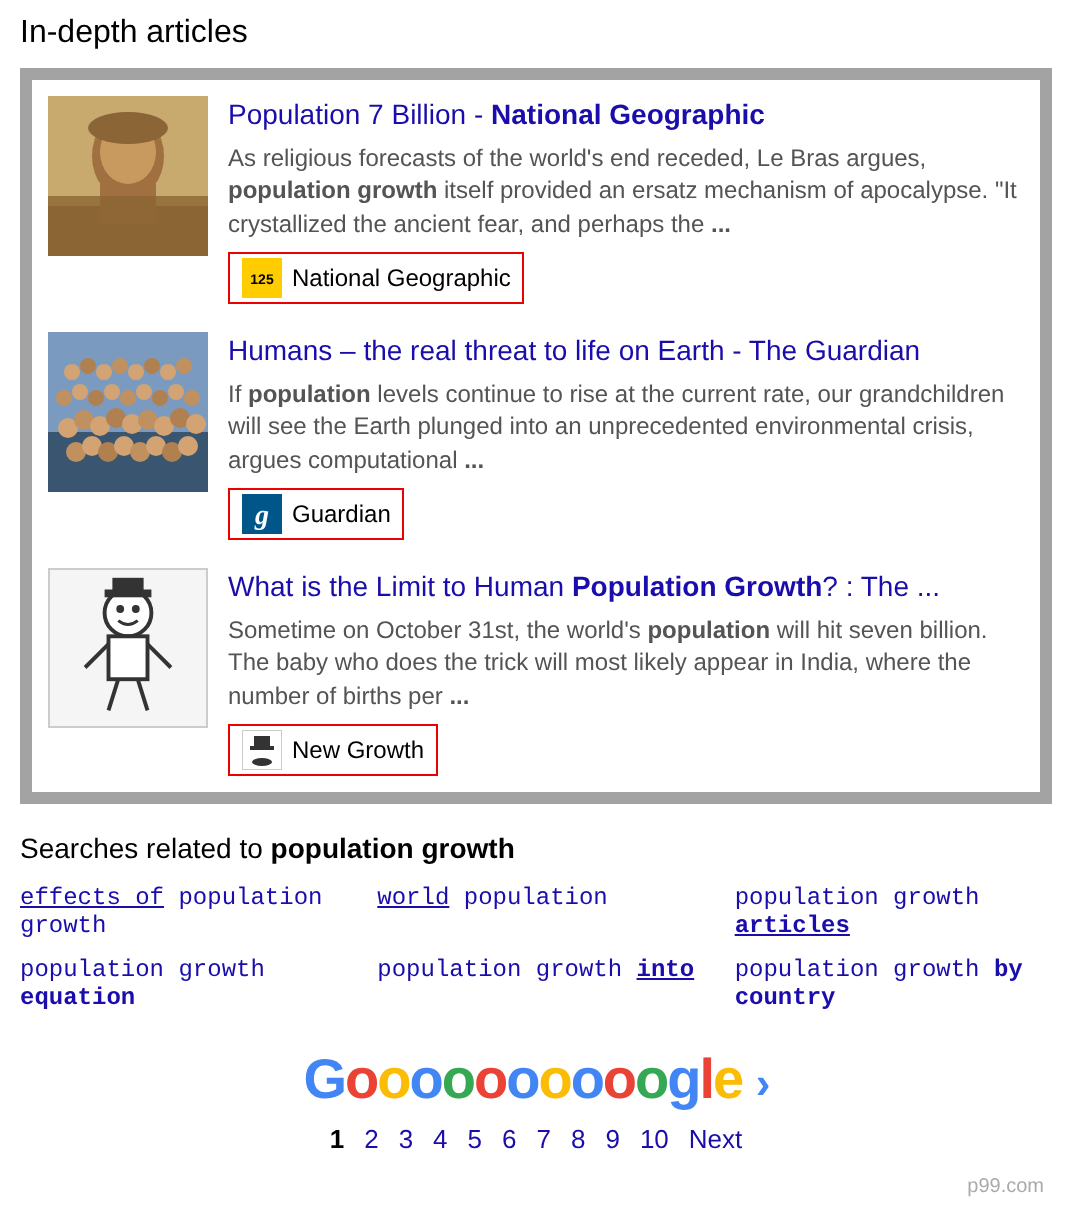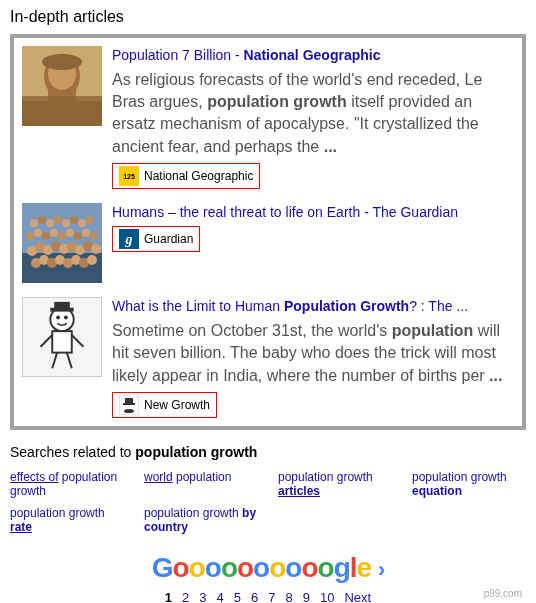--- a/index.html
+++ b/index.html
@@ -15,21 +15,21 @@
 
     
     .section-title {
       font-size: 16px;
       font-weight: normal;
       color: #000;
       margin-bottom: 8px;
     }
 
     .articles-box {
-      border: 4px solid #a3a3a3;
+      border: 6px solid #a3a3a3;
       padding: 8px;
       margin-bottom: 14px;
     }
 
     .article-item {
       display: flex;
       gap: 10px;
       margin-bottom: 14px;
     }
     .article-item:last-child {
@@ -80,21 +80,21 @@
       font-size: 14px;
       color: #1a0dab;
       text-decoration: none;
       display: block;
       margin-bottom: 3px;
       line-height: 1.4;
     }
     .article-title span.bold { font-weight: bold; }
 
     .article-snippet {
-      font-size: 16px;
+      font-size: 12px;
       color: #545454;
       line-height: 1.4;
       margin-bottom: 5px;
     }
     .article-snippet span.bold { font-weight: bold; }
 
     .source-badge {
       display: inline-flex;
       align-items: center;
       gap: 5px;
@@ -145,22 +145,23 @@
 
     .related-title {
       font-size: 14px;
       color: #000;
       margin-bottom: 8px;
     }
     .related-title span.bold { font-weight: bold; }
 
     .related-grid {
       display: grid;
-      grid-template-columns: 1fr 1fr 1fr 1fr;
+      grid-template-columns: 1fr 1fr 1fr;
       gap: 4px 20px;
+      font-family: Liberation Mono, monospace;
     }
 
     .related-link {
       font-size: 12px;
       color: #1a0dab;
       text-decoration: none;
       display: block;
       padding: 2px 0;
     }
     .related-link span.bold { font-weight: bold; }
@@ -306,20 +307,23 @@
         <circle cx="44" cy="20" r="4" fill="#d4a373"></circle>
         <circle cx="52" cy="17" r="4" fill="#b08050"></circle>
         <circle cx="60" cy="20" r="4" fill="#d4a373"></circle>
         <circle cx="68" cy="17" r="4" fill="#c09060"></circle>
       </svg>
     </div>
     <div class="article-content">
       <a class="article-title" href="#">
         Humans – the real threat to life on Earth - The Guardian
       </a>
+      <div class="article-snippet">
+        If <span class="bold">population</span> levels continue to rise at the current rate, our grandchildren will see the Earth plunged into an unprecedented environmental crisis, argues computational <span class="bold">...</span>
+      </div>
       <div class="source-badge">
         <div class="source-icon guardian-icon">
           <svg width="20" height="20" viewBox="0 0 20 20">
             <rect width="20" height="20" fill="#005689"></rect>
             <text x="10" y="15" text-anchor="middle" font-size="14" font-style="italic" fill="#fff" font-family="Georgia,serif">g</text>
           </svg>
         </div>
         <span>Guardian</span>
       </div>
     </div>
@@ -384,21 +388,21 @@
     <a class="related-link" href="#">
       <span class="underline">world</span> population
     </a>
     <a class="related-link" href="#">
       population growth <span class="bold underline">articles</span>
     </a>
     <a class="related-link" href="#">
       population growth <span class="bold">equation</span>
     </a>
     <a class="related-link" href="#">
-      population growth <span class="bold underline">rate</span>
+      population growth <span class="bold underline">into</span>
     </a>
     <a class="related-link" href="#">
       population growth <span class="bold">by country</span>
     </a>
   </div>
 </div>
 
 <div class="pagination-section">
   <div>
     <span class="google-logo">

